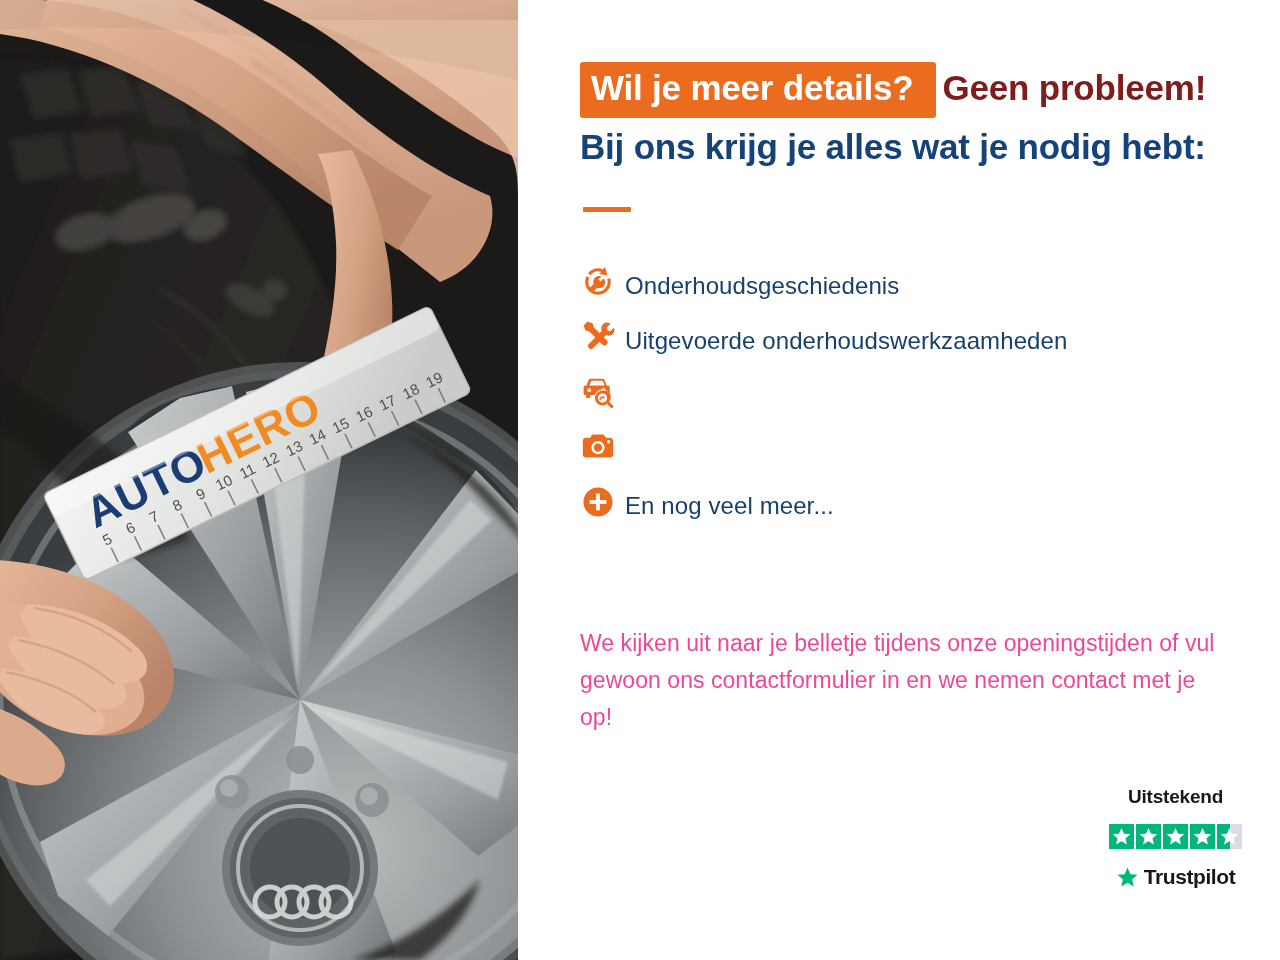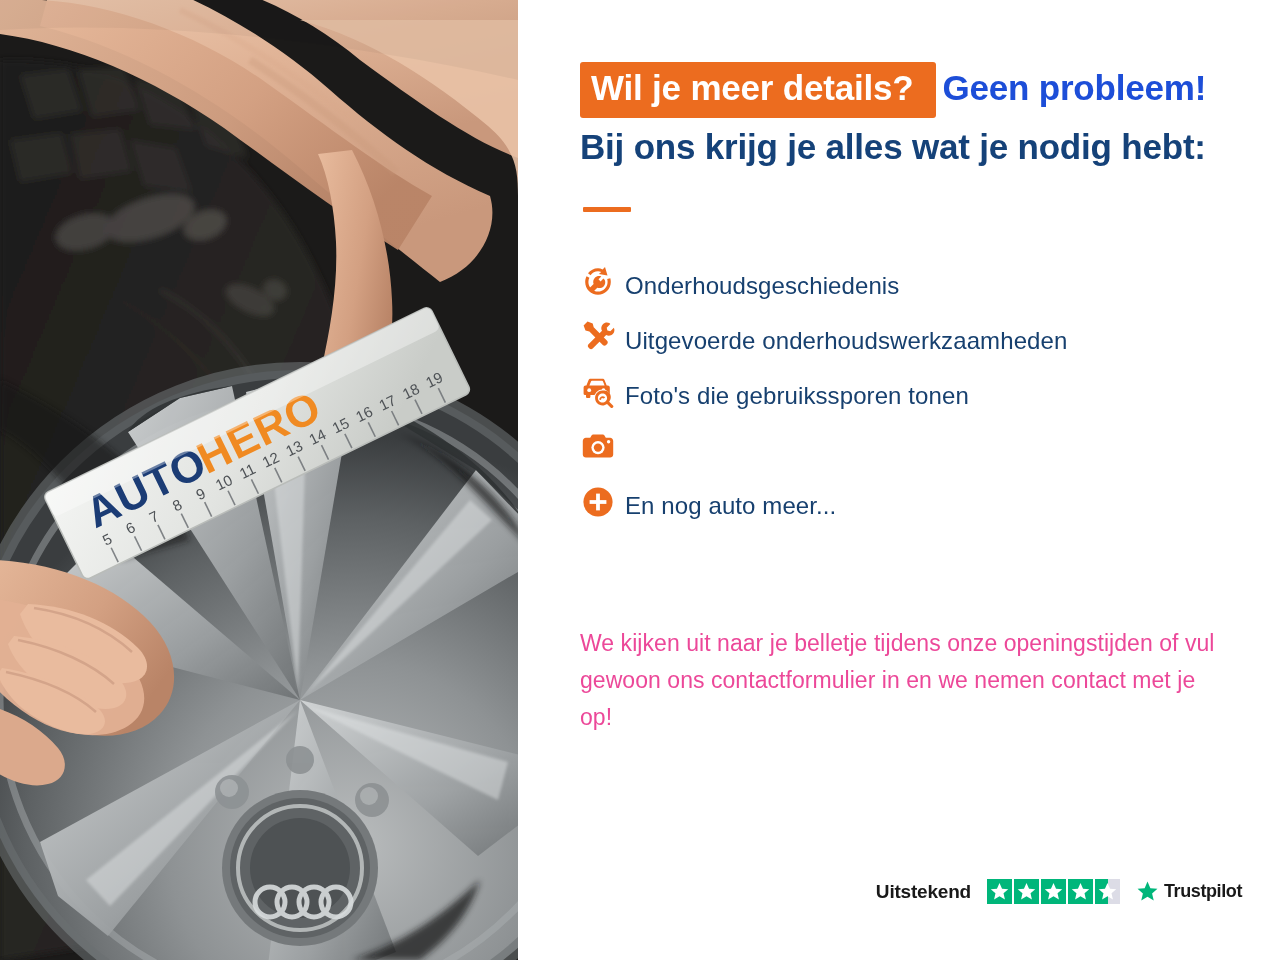--- a/index.html
+++ b/index.html
@@ -54,21 +54,21 @@
 
   .headline-badge {
     display: inline-block;
     background: #ec6c1f;
     color: #ffffff;
     padding: 3px 23px 6px 11px;
     border-radius: 3px;
     margin-right: 6px;
   }
 
-  .headline-rest { color: #1d4ed8; }
+  .headline-rest { color: #7f1d1d; }
 
   .headline-line2 { display: block; margin-top: 6px; }
 
   .divider {
     width: 48px;
     height: 5px;
     background: #ec6c1f;
     margin: 37px 0 0 3px;
     border-radius: 1px;
   }
@@ -116,24 +116,25 @@
     color: #ec4899;
     letter-spacing: 0.05px;
   }
 
   .body-paragraph + .body-paragraph { margin-top: 34px; }
 
   
   .trustpilot {
     position: absolute;
     right: 38px;
-    bottom: 56px;
+    bottom: 71px;
     display: flex;
     align-items: center;
     gap: 16px;
+    flex-direction: column;
   }
 
   .tp-rating-word {
     font-size: 19px;
     font-weight: bold;
     color: #191919;
     letter-spacing: -0.2px;
   }
 
   .tp-stars { display: flex; gap: 2px; }
@@ -158,21 +159,21 @@
 
   .tp-star-tile svg {
     position: absolute;
     left: 2px; top: 2px;
     width: 21px; height: 21px;
   }
 
   .tp-logo { display: flex; align-items: center; gap: 5px; }
 
   .tp-logo-text {
-    font-size: 18px;
+    font-size: 21px;
     font-weight: bold;
     color: #191919;
     letter-spacing: -0.4px;
   }
 </style>
 </head>
 <body>
 
 <div class="page">
 
@@ -439,21 +440,20 @@
 
             <path d="M5.4 10.6L7.6 5c.3-.8 1.1-1.3 2-1.3h11.9c.9 0 1.7.5 2 1.3l2.2 5.6h1.1c1.1 0 2 .9 2 2v6.2c0 .6-.5 1.1-1.1 1.1h-1.3v1.8c0 .8-.6 1.4-1.4 1.4h-1.6c-.8 0-1.4-.6-1.4-1.4v-1.8H9.4v1.8c0 .8-.6 1.4-1.4 1.4H6.4c-.8 0-1.4-.6-1.4-1.4v-1.8H3.7c-.6 0-1.1-.5-1.1-1.1v-6.2c0-1.1.9-2 2-2h.8zm3-.1h15.2l-1.7-4.2c-.1-.3-.4-.5-.8-.5H10.9c-.3 0-.6.2-.8.5l-1.7 4.2z"></path>
             <circle cx="8.2" cy="15.2" r="1.9" fill="#ffffff"></circle>
             <circle cx="22.5" cy="15.2" r="1.9" fill="#ffffff"></circle>
 
             <circle cx="21.5" cy="23" r="8.4" fill="#ffffff"></circle>
             <path d="M21.5 15.6c-4.1 0-7.4 3.3-7.4 7.4s3.3 7.4 7.4 7.4c1.7 0 3.2-.6 4.5-1.5l3.8 3.8c.5.5 1.3.5 1.8 0l.4-.4c.5-.5.5-1.3 0-1.8l-3.8-3.8c1-1.3 1.6-2.9 1.6-4.6 0-4.1-3.3-7.5-8.3-6.5zm0 2.8c2.5 0 4.6 2.1 4.6 4.6s-2.1 4.6-4.6 4.6-4.6-2.1-4.6-4.6 2.1-4.6 4.6-4.6z"></path>
             <path d="M18.2 24.5c.3-1.7 1.7-3 3.4-3.2 1 0 1.9.3 2.6.9l-1.3 1.3-2.2-.6-.8 2.2-1.7-.6z"></path>
           </svg>
         </span>
-        <span class="feature-label">Foto's die gebruikssporen tonen</span>
       </li>
 
       <li class="feature-item">
         <span class="feature-icon">
           <svg width="34" height="34" viewBox="0 0 34 34" fill="#ec6c1f">
             <path d="M12.1 4.4c-.6 0-1.1.3-1.4.8L9.2 7.8H4.9c-1.7 0-3.1 1.4-3.1 3.1v13.6c0 1.7 1.4 3.1 3.1 3.1h24.2c1.7 0 3.1-1.4 3.1-3.1V10.9c0-1.7-1.4-3.1-3.1-3.1h-4.3l-1.5-2.6c-.3-.5-.8-.8-1.4-.8H12.1z"></path>
             <circle cx="17" cy="17.6" r="6.6" fill="#ffffff"></circle>
             <circle cx="17" cy="17.6" r="4.2" fill="#ec6c1f"></circle>
             <circle cx="27.6" cy="11.8" r="1.7" fill="#ffffff"></circle>
           </svg>
@@ -461,21 +461,21 @@
       </li>
 
       <li class="feature-item">
         <span class="feature-icon">
           <svg width="34" height="34" viewBox="0 0 34 34">
             <circle cx="17" cy="17" r="14.6" fill="#ec6c1f"></circle>
             <path d="M15.1 8.6h3.8v16.8h-3.8z" fill="#ffffff"></path>
             <path d="M8.6 15.1h16.8v3.8H8.6z" fill="#ffffff"></path>
           </svg>
         </span>
-        <span class="feature-label">En nog auto meer...</span>
+        <span class="feature-label">En nog veel meer...</span>
       </li>
 
     </ul>
 
     <div class="body-copy">
       <p class="body-paragraph">We kijken uit naar je belletje tijdens onze openingstijden of vul gewoon ons contactformulier in en we nemen contact met je op!</p>
     </div>
 
     <div class="trustpilot">
       <span class="tp-rating-word">Uitstekend</span>

